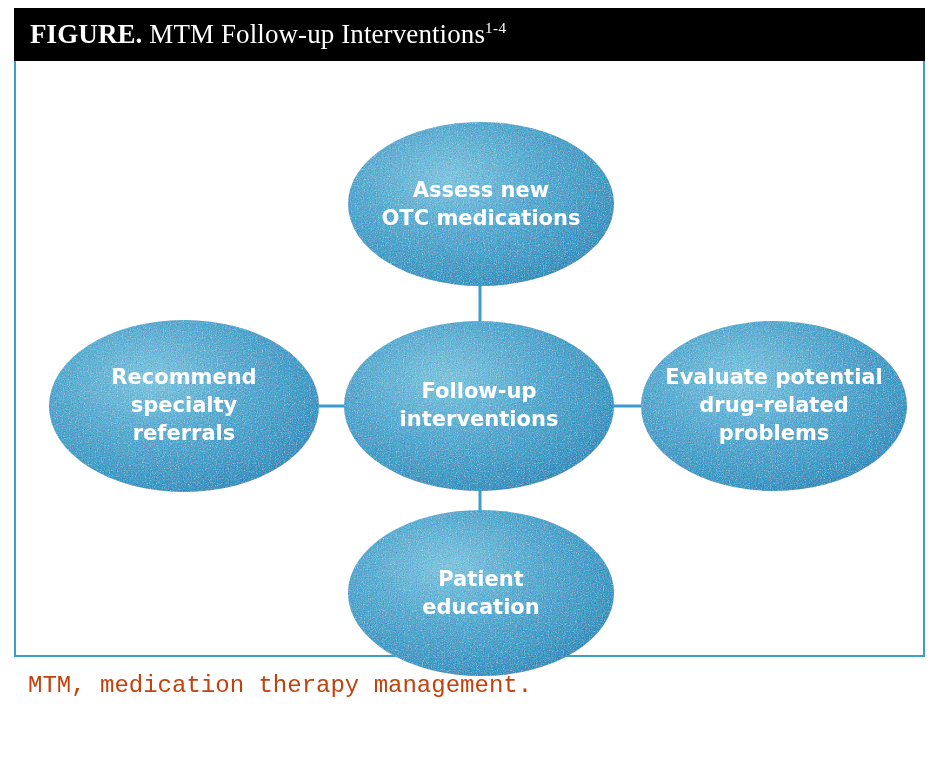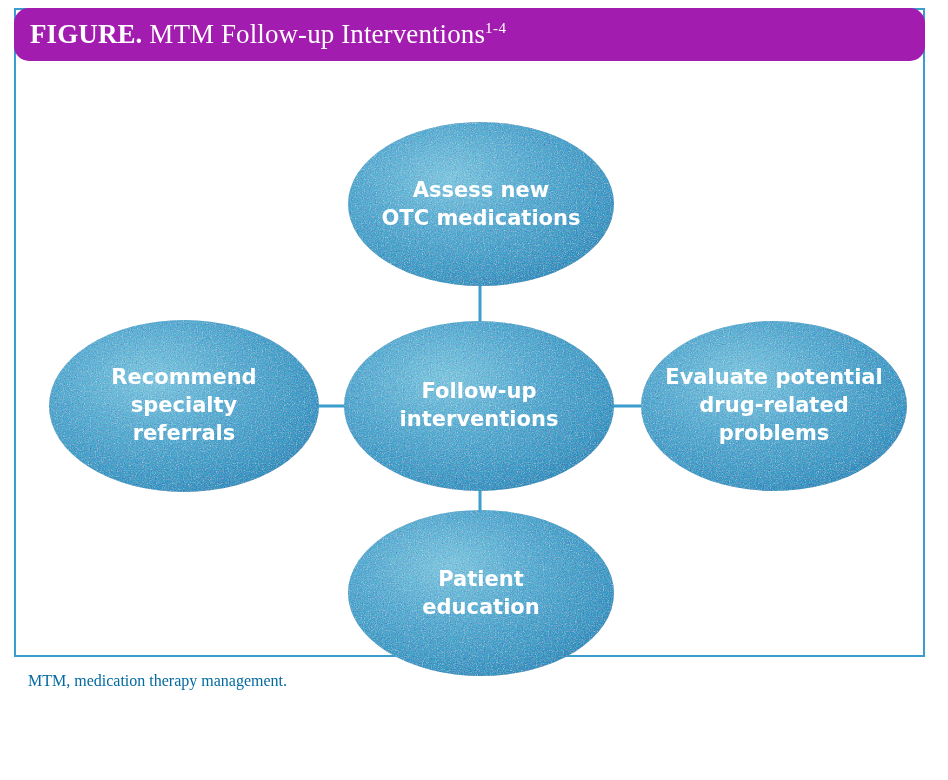--- a/index.html
+++ b/index.html
@@ -28,26 +28,25 @@
   }
 
   
   #figure-header {
     position: absolute;
     left: 14px;
     top: 8px;
     width: 911px;
     height: 53px;
     box-sizing: border-box;
-    background: #a21caf;
+    background: #000000;
     display: flex;
     align-items: center;
     padding-left: 16px;
     z-index: 5;
-    border-radius: 15px;
   }
   #figure-header .title {
     color: #ffffff;
     font-size: 27px;
     line-height: 1;
     white-space: nowrap;
     letter-spacing: 0.1px;
   }
   #figure-header .title .label {
     font-weight: bold;
@@ -81,23 +80,23 @@
     font-family: "DejaVu Sans", "Liberation Sans", sans-serif;
     font-weight: bold;
     font-size: 21px;
   }
 
   
   #footnote {
     position: absolute;
     left: 28px;
     top: 672px;
-    font-family: Liberation Serif, serif;
-    font-size: 16px;
-    color: #0369a1;
+    font-family: Liberation Mono, monospace;
+    font-size: 24px;
+    color: #c2410c;
     white-space: nowrap;
   }
 </style>
 </head>
 <body>
 
 <div id="figure-box"></div>
 
 <div id="figure-header">
   <div class="title">

